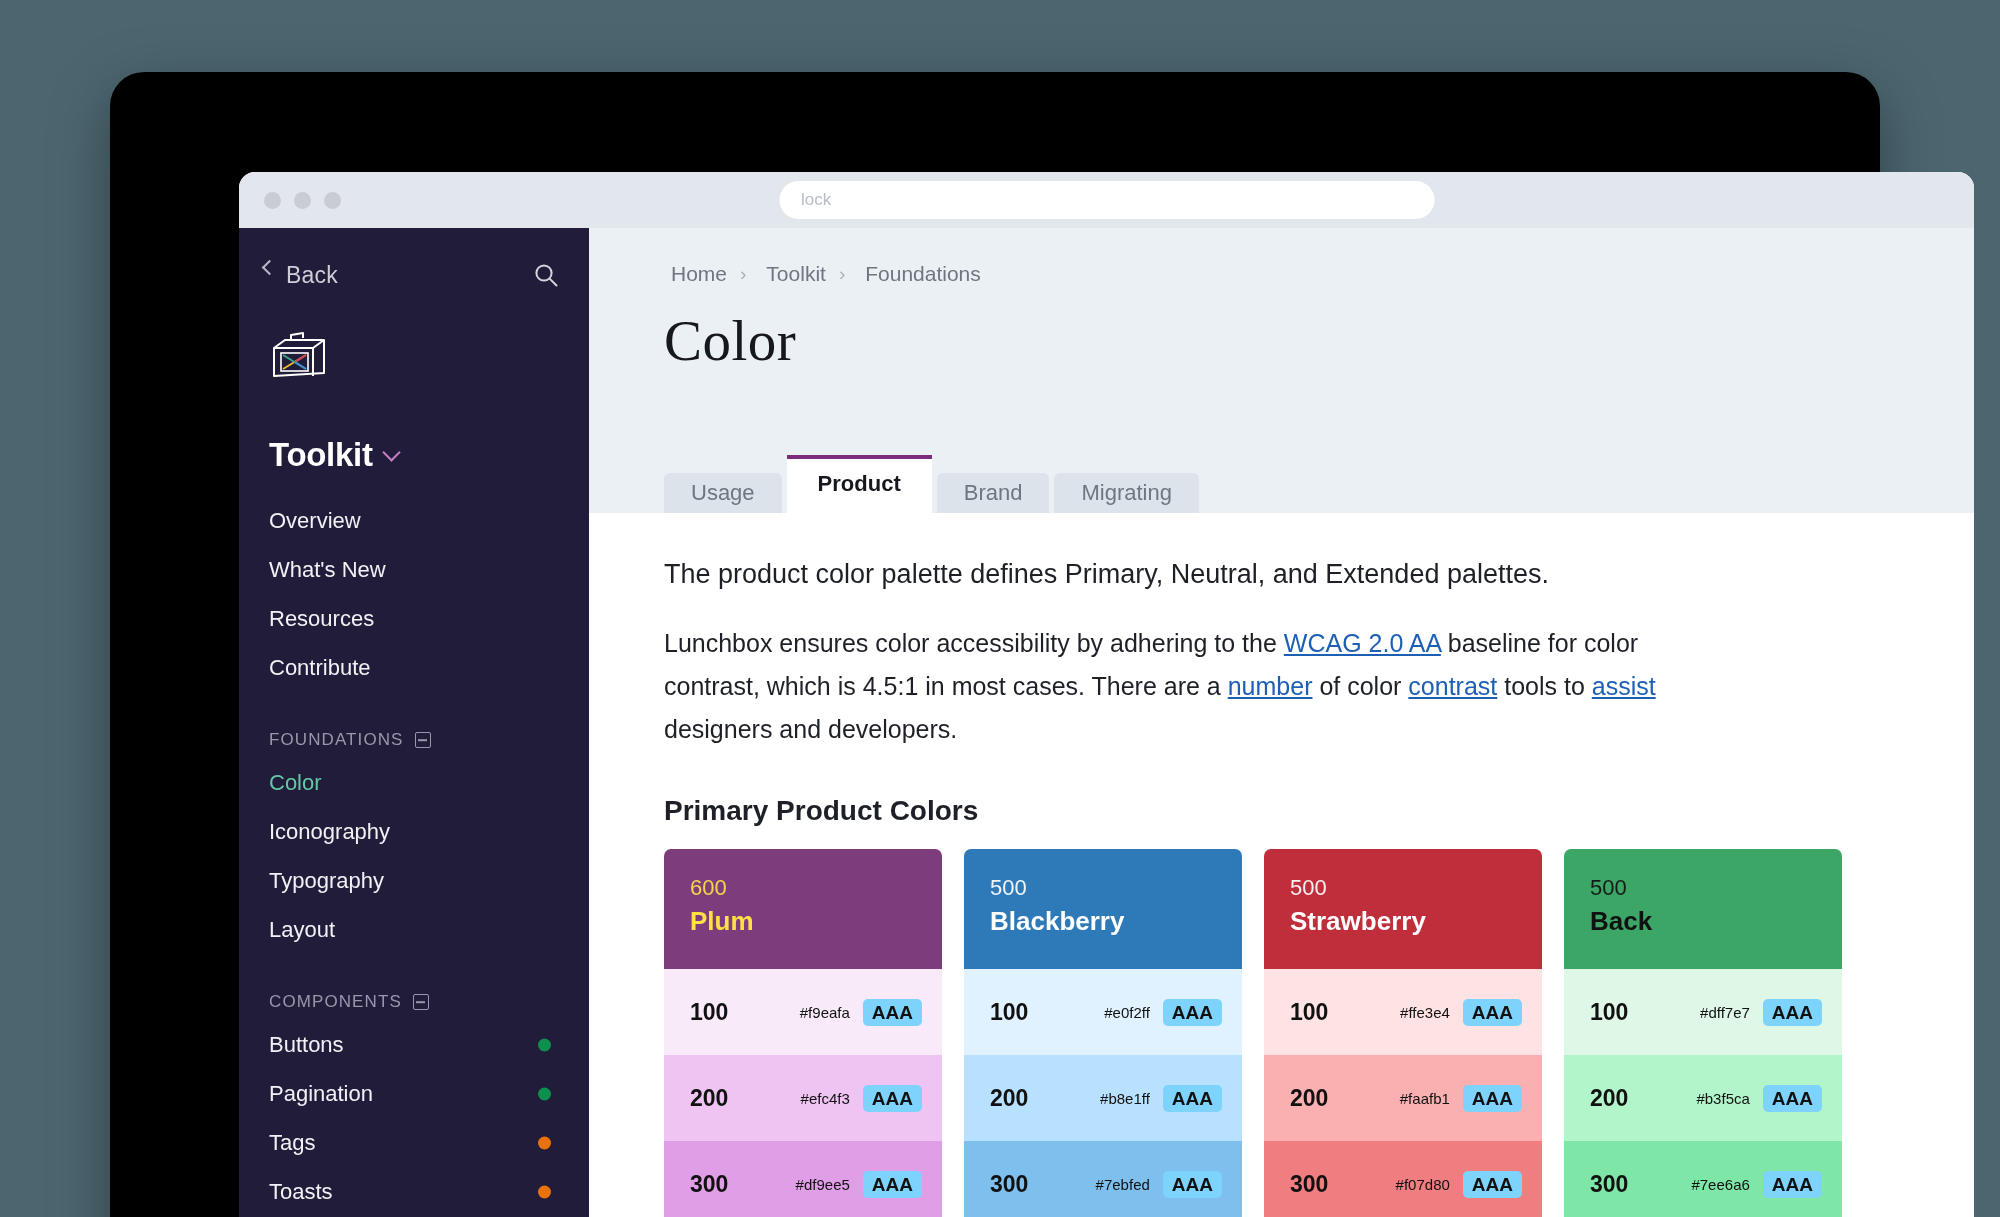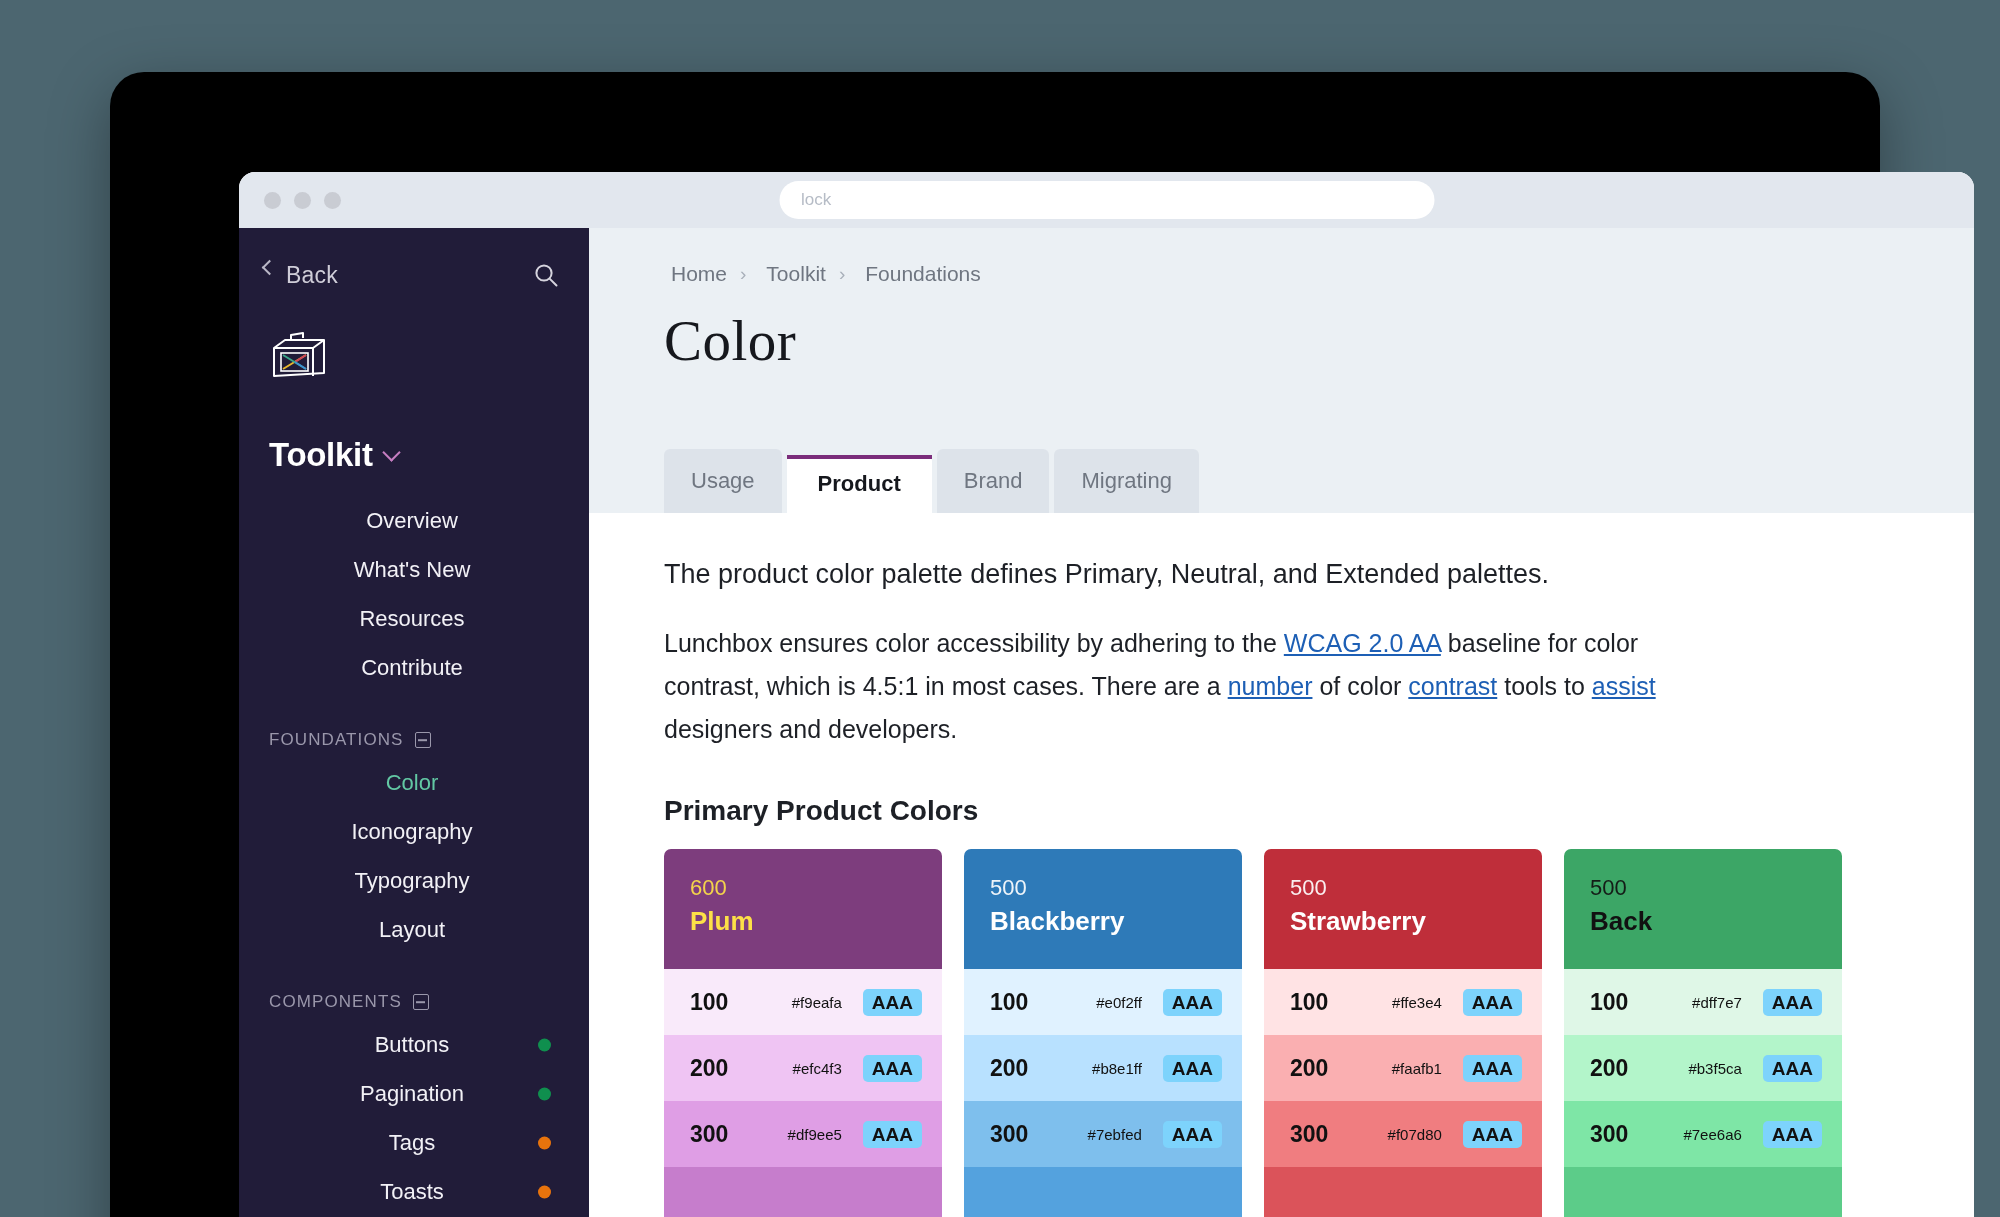--- a/index.html
+++ b/index.html
@@ -95,21 +95,20 @@
   }
 
   .navlist { margin-top: 22px; }
   .navitem {
     position: relative;
     padding: 0 34px 0 30px;
     height: 49px;
     display: flex; align-items: center;
     font-size: 22px; color: #f2f1f6;
     cursor: pointer;
-    justify-content: center;
   }
   .navitem.active { color: #62c8a4; }
   .navitem .stdot {
     position: absolute; right: 38px; top: 50%; transform: translateY(-50%);
     width: 13px; height: 13px; border-radius: 50%;
   }
 
   .navgroup {
     padding: 0 30px;
     margin-top: 38px; margin-bottom: 8px;
@@ -141,21 +140,21 @@
   .pagetitle {
     font-family: "Liberation Serif", serif;
     font-size: 57px; font-weight: 400; color: #16181d;
     margin-top: 22px; letter-spacing: .5px;
   }
   .tabs {
     position: absolute; bottom: 0; left: 75px;
     display: flex; align-items: flex-end; gap: 5px;
   }
   .tab {
-    height: 64px; padding: 0 27px;
+    height: 40px; padding: 0 27px;
     background: #dde3ea;
     border-radius: 6px 6px 0 0;
     display: flex; align-items: center;
     font-size: 22px; color: #6f7681;
     cursor: pointer;
     position: relative;
   }
   .tab.active {
     background: #fff; color: #16181d; font-weight: 700;
     height: 58px; padding: 0 31px;
@@ -188,24 +187,23 @@
     border-radius: 7px 7px 0 0;
     overflow: hidden;
   }
   .palhead {
     height: 120px;
     padding: 26px 0 0 26px;
   }
   .palhead .wt { font-size: 22px; opacity: .92; }
   .palhead .nm { font-size: 26px; font-weight: 700; margin-top: 5px; }
   .palrow {
-    height: 66px;
+    height: 86px;
     display: flex; align-items: center;
     padding: 0 20px 0 26px;
-    gap: 8px;
   }
   .palrow .w { font-size: 23px; font-weight: 700; }
   .palrow .hex { margin-left: auto; font-size: 15px; }
   .palrow .badge {
     margin-left: 13px;
     padding: 4px 9px;
     border-radius: 5px;
     font-size: 19px; font-weight: 700;
     line-height: 1;
     min-width: 54px; text-align:center;

